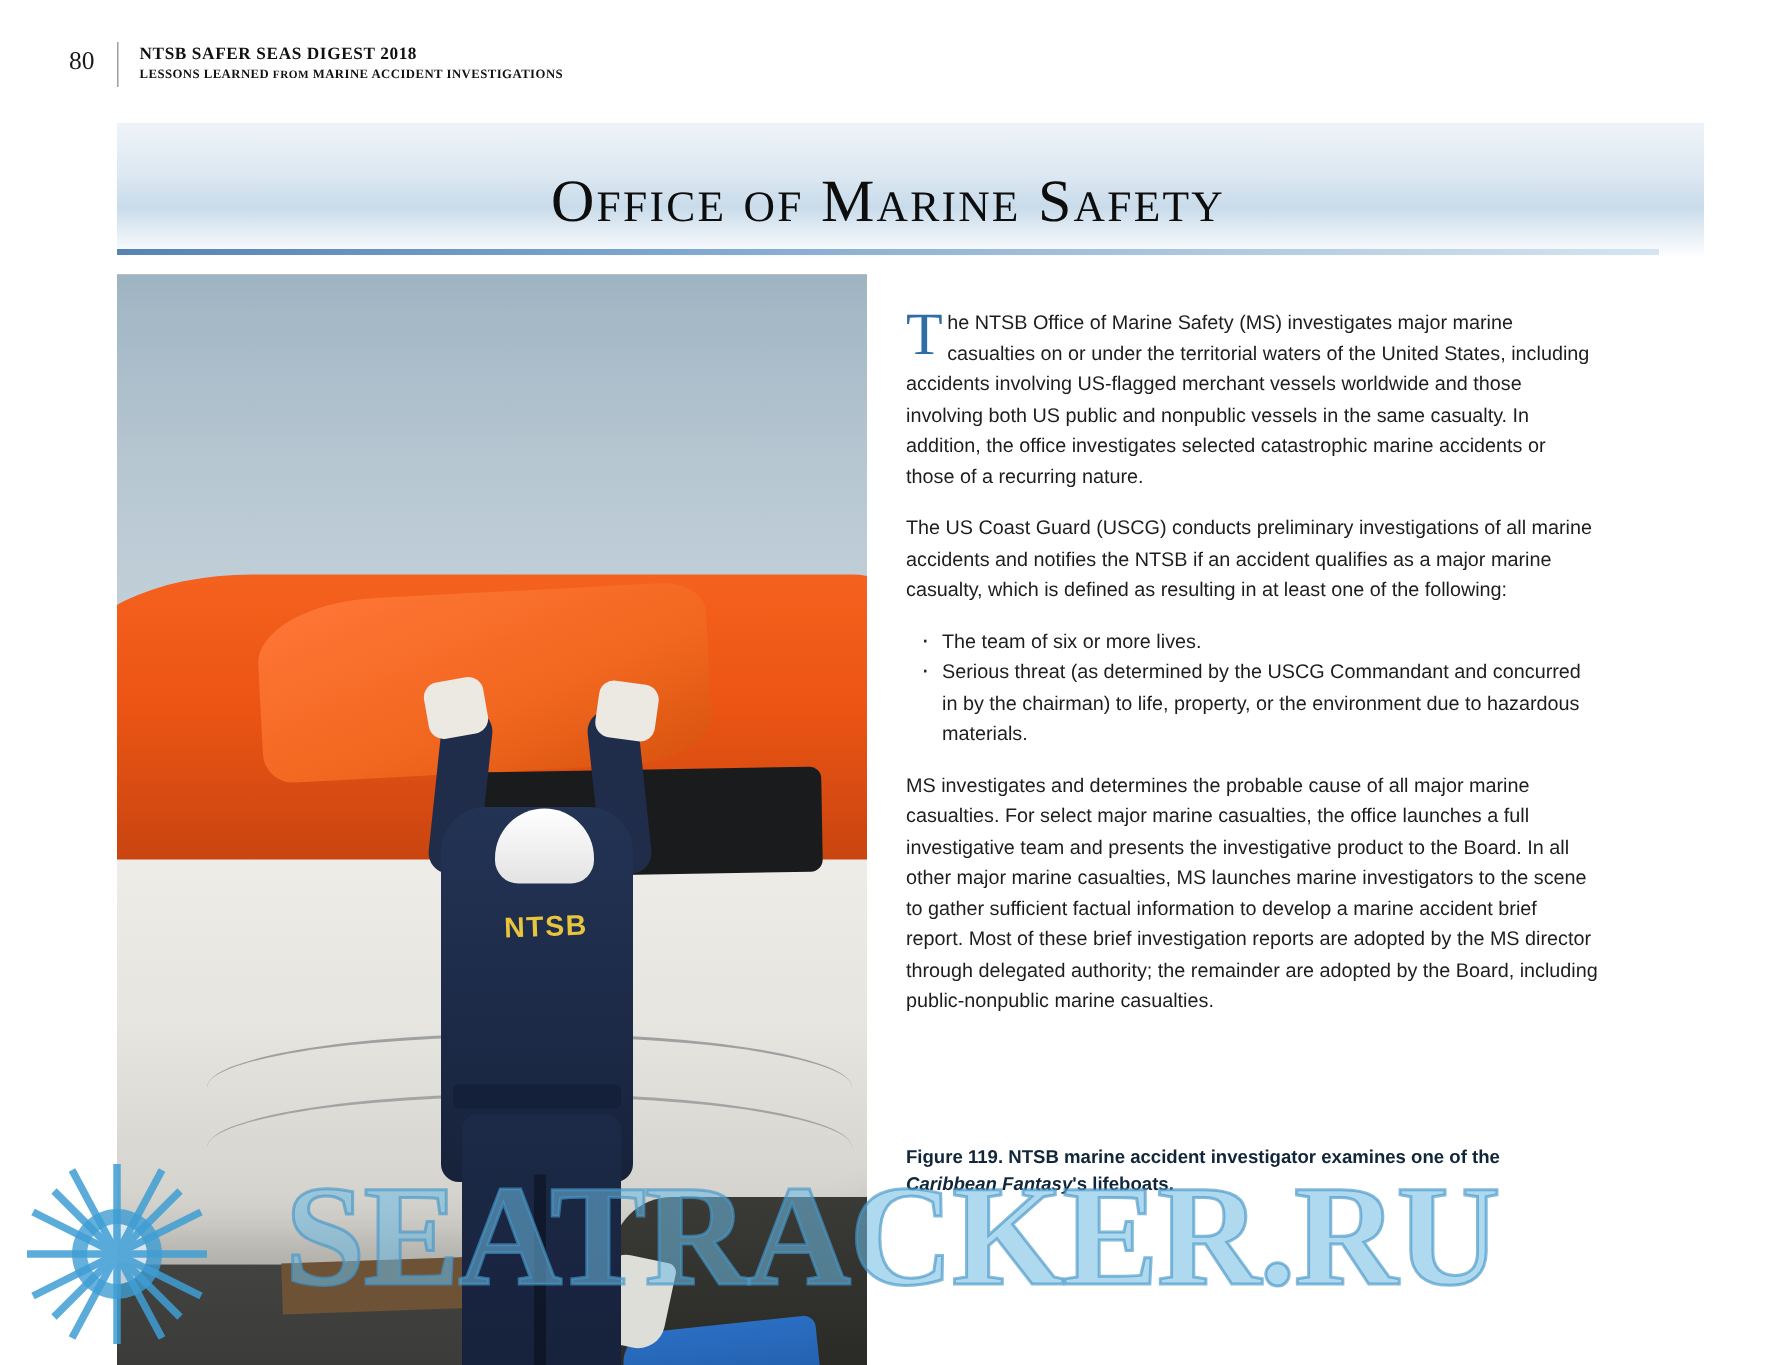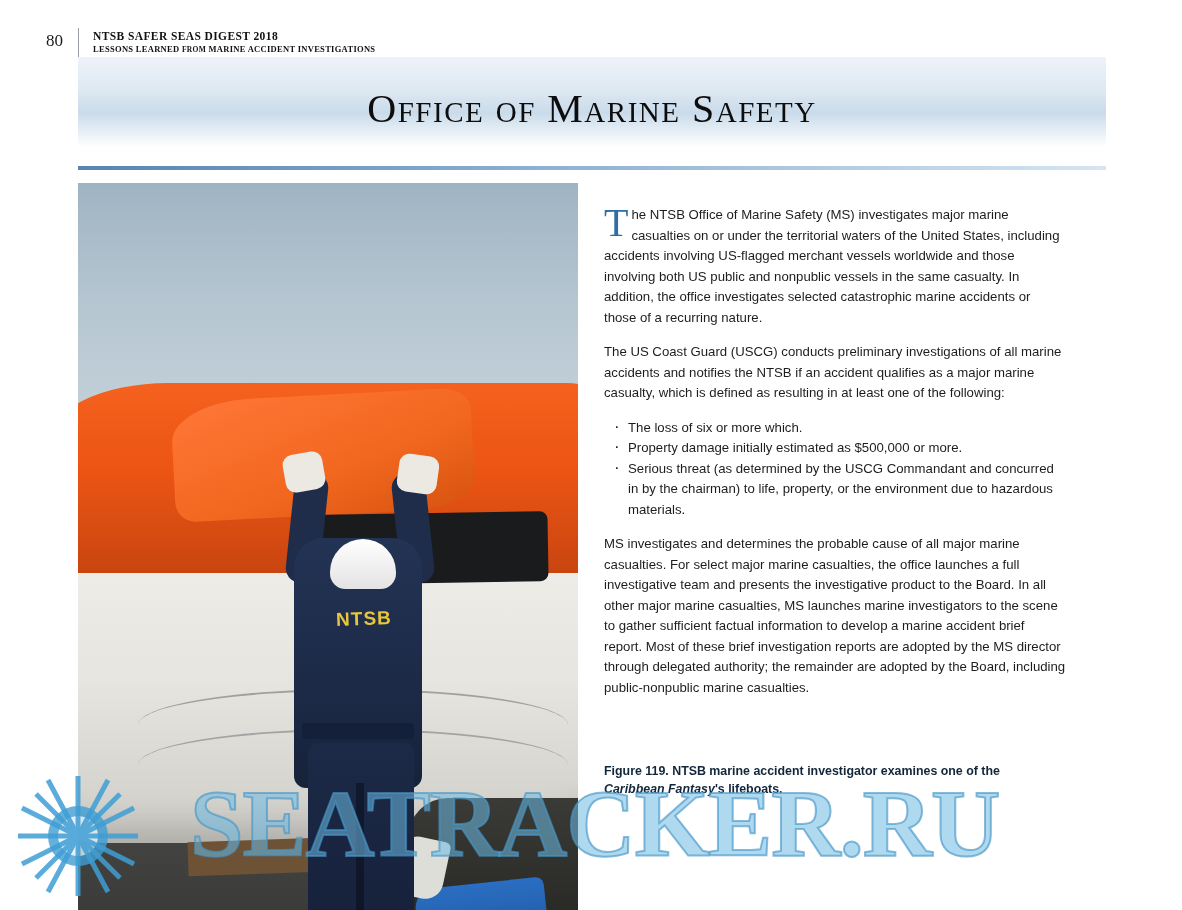--- a/index.html
+++ b/index.html
@@ -70,24 +70,25 @@
   }
   .runtext .l2 .sm {
     font-size: 7.5px;
     font-weight: 700;
   }
 
   
   .banner {
     position: absolute;
     left: 78px;
-    top: 57px;
+    top: 82px;
     width: 1028px;
     height: 90px;
     background: linear-gradient(180deg, #eef3f8 0%, #dde8f2 38%, #c9dbea 62%, #ffffff 100%);
+    padding-left: 30px;
   }
   .banner-title {
     position: absolute;
     left: 0;
     top: 28px;
     width: 1028px;
     text-align: center;
     font-family: "Liberation Serif", serif;
     font-size: 40px;
     color: #0d0d0d;
@@ -427,22 +428,21 @@
     <div class="ph-leg-gap"></div>
     <div class="ph-belt"></div>
     <div class="ph-helmet"></div>
     <div class="ph-ntsb">NTSB</div>
   </div>
 
   <div class="col">
     <p><span class="dropcap">T</span><span>he NTSB Office of Marine Safety (MS) investigates major marine casualties on or under the territorial waters of the United States, including accidents involving US-flagged merchant vessels worldwide and those involving both US public and nonpublic vessels in the same casualty. In addition, the office investigates selected catastrophic marine accidents or those of a recurring nature.</span></p>
     <p>The US Coast Guard (USCG) conducts preliminary investigations of all marine accidents and notifies the NTSB if an accident qualifies as a major marine casualty, which is defined as resulting in at least one of the following:</p>
     <ul class="bullets">
-      <li>The loss of six or more which.</li>
-      <li>Property damage initially estimated as $500,000 or more.</li>
+      <li>The team of six or more lives.</li>
       <li>Serious threat (as determined by the USCG Commandant and concurred in by the chairman) to life, property, or the environment due to hazardous materials.</li>
     </ul>
     <p>MS investigates and determines the probable cause of all major marine casualties. For select major marine casualties, the office launches a full investigative team and presents the investigative product to the Board. In all other major marine casualties, MS launches marine investigators to the scene to gather sufficient factual information to develop a marine accident brief report. Most of these brief investigation reports are adopted by the MS director through delegated authority; the remainder are adopted by the Board, including public-nonpublic marine casualties.</p>
   </div>
 
   <div class="figcap"><span>Figure 119. NTSB marine accident investigator examines one of the </span><i>Caribbean Fantasy</i><span>'s lifeboats.</span></div>
 
   <div class="wm">
     <svg class="wm-burst" viewBox="0 0 124 124">
       <g fill="#5fb3e0" opacity="0.8">

